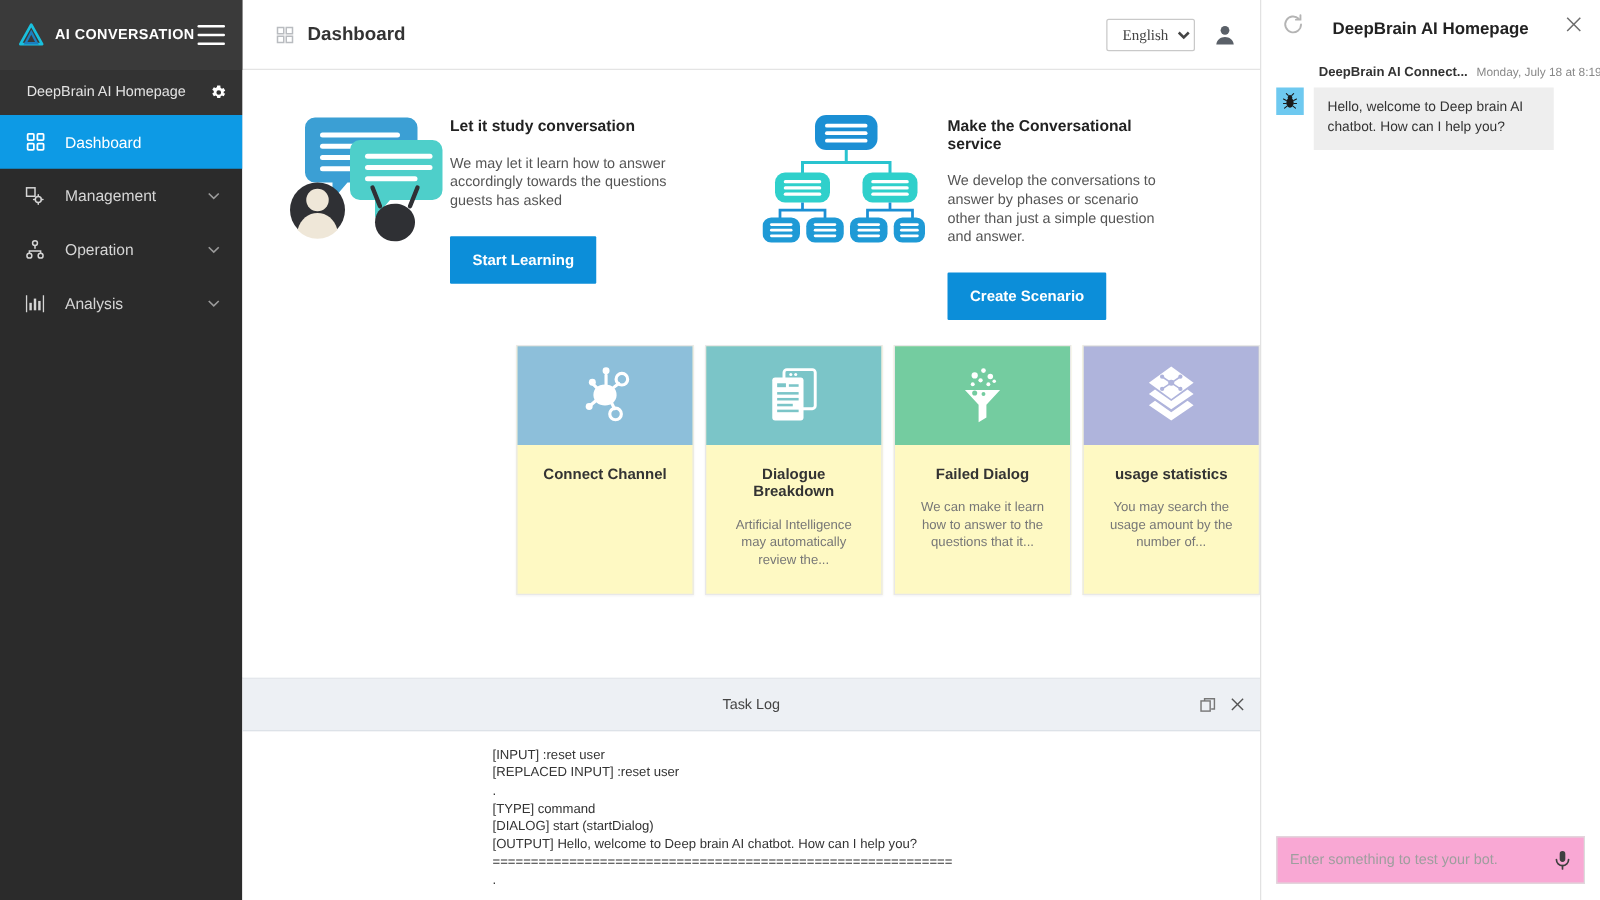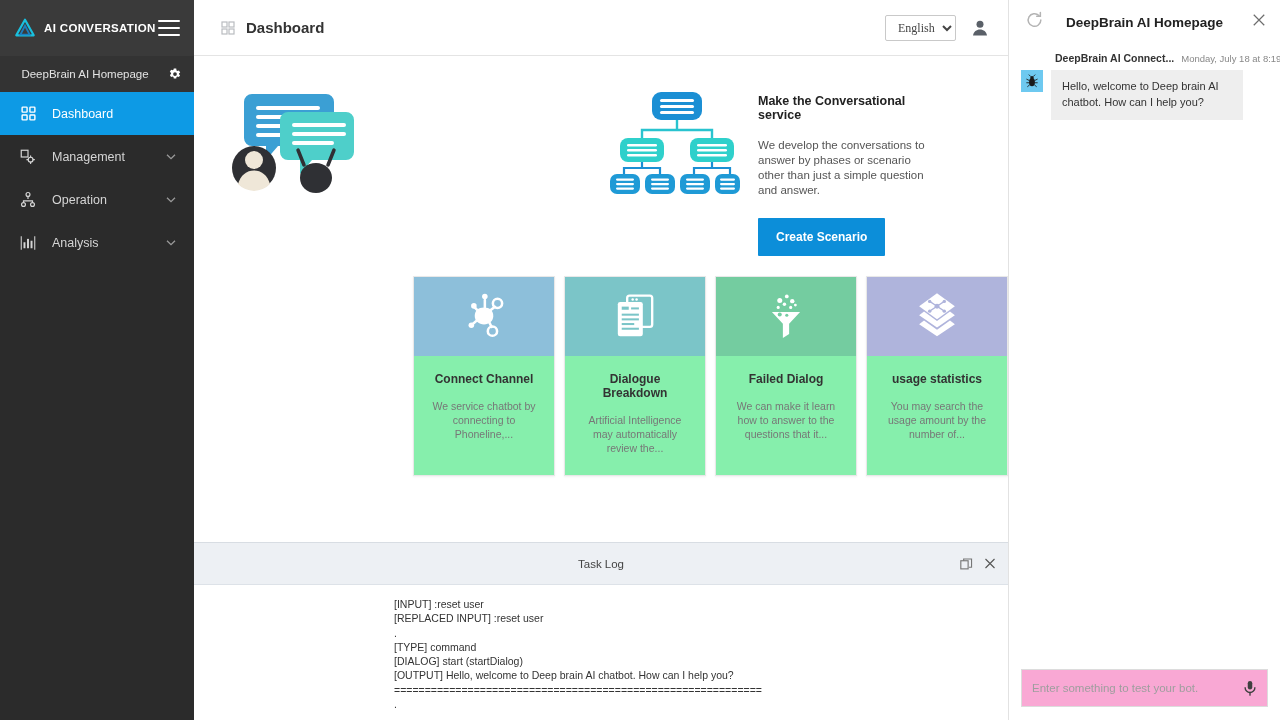--- a/index.html
+++ b/index.html
@@ -93,21 +93,21 @@
     margin-top: 20px; display: inline-flex; align-items: center; justify-content: center;
     background: #0c8ed9; color: #fff; border: none; cursor: pointer;
     font-size: 12px; font-weight: 700; font-family: "Liberation Sans", sans-serif;
     height: 38px; padding: 0 18px; border-radius: 1px;
   }
   .promo-1 { width: 390px; }
   .promo-2 { width: 330px; margin-left: 0; }
 
   .cards-row { display: flex; gap: 9px; padding: 20px 0 0 219px; }
   .card {
-    width: 182px; background: #86efac;
+    width: 182px; background: #fef9c3;
     border: 1px solid #e8e8e8;
     box-shadow: 0 1px 2px rgba(0,0,0,.06);
     display: flex; flex-direction: column; cursor: pointer;
   }
   .card-head { height: 79px; display:flex; align-items:center; justify-content:center; }
   .card-body { padding: 16px 14px 20px; text-align: center; }
   .card-title { font-size: 12px; font-weight: 700; color: #333; margin-bottom: 13px; }
   .card-desc { font-size: 10.5px; line-height: 1.35; color: #777; }
 
   
@@ -294,20 +294,25 @@
                 <rect x="72" y="46" width="54" height="4" rx="2"></rect>
                 <rect x="72" y="55" width="42" height="4" rx="2"></rect>
               </g>
               <circle cx="34" cy="82" r="22" fill="#2f3034"></circle>
               <circle cx="34" cy="74" r="9" fill="#efe7d8"></circle>
               <path d="M18 98c2.5-9 8.8-13.6 16-13.6S47.5 89 50 98a22 22 0 0 1-32 0z" fill="#efe7d8"></path>
               <path d="M96 77c9 0 16 6.6 16 14.7S105 107 96 107s-16-6.3-16-15.3S87 77 96 77z" fill="#2f3034"></path>
               <path d="M84 79 78 64M108 79l6-15" stroke="#2f3034" stroke-width="3.5" stroke-linecap="round"></path>
             </svg>
           </div>
+          <div class="promo-body">
+            <div class="promo-title">Let it study conversation</div>
+            <div class="promo-desc">We may let it learn how to answer accordingly towards the questions guests has asked</div>
+            <button class="promo-btn">Start Learning</button>
+          </div>
         </div>
 
         <div class="promo promo-2">
           <div class="promo-art">
             <svg width="130" height="112" viewBox="0 0 130 112" style="margin-right:18px;">
               <rect x="42" y="6" width="50" height="28" rx="9" fill="#1b8fd4"></rect>
               <g fill="#ffffff">
                 <rect x="50" y="13" width="34" height="3" rx="1.5"></rect>
                 <rect x="50" y="19" width="34" height="3" rx="1.5"></rect>
                 <rect x="50" y="25" width="34" height="3" rx="1.5"></rect>
@@ -363,21 +368,20 @@
               <circle cx="48" cy="17" r="5.5" fill="none" stroke="#ffffff" stroke-width="3"></circle>
               <circle cx="42" cy="50" r="5.5" fill="none" stroke="#ffffff" stroke-width="3"></circle>
               <circle cx="17" cy="43" r="3.3" fill="#ffffff"></circle>
               <circle cx="20" cy="20" r="3.3" fill="#ffffff"></circle>
               <circle cx="33" cy="9" r="3.3" fill="#ffffff"></circle>
               <path d="M40 25l5-4M38 39l3 6M25 36l-7 6M25 26l-5-5M33 22V13" stroke="#ffffff" stroke-width="3" stroke-linecap="round"></path>
             </svg>
           </div>
           <div class="card-body">
             <div class="card-title">Connect Channel</div>
-            <div class="card-desc">We service chatbot by connecting to Phoneline,...</div>
           </div>
         </div>
 
         <div class="card">
           <div class="card-head" style="background:#7bc5c8">
             <svg width="50" height="52" viewBox="0 0 64 64">
               <rect x="22" y="6" width="32" height="40" rx="3" fill="none" stroke="#ffffff" stroke-width="3"></rect>
               <rect x="10" y="14" width="32" height="44" rx="3" fill="#ffffff"></rect>
               <g fill="#7bc5c8">
                 <rect x="15" y="20" width="9" height="4"></rect>

